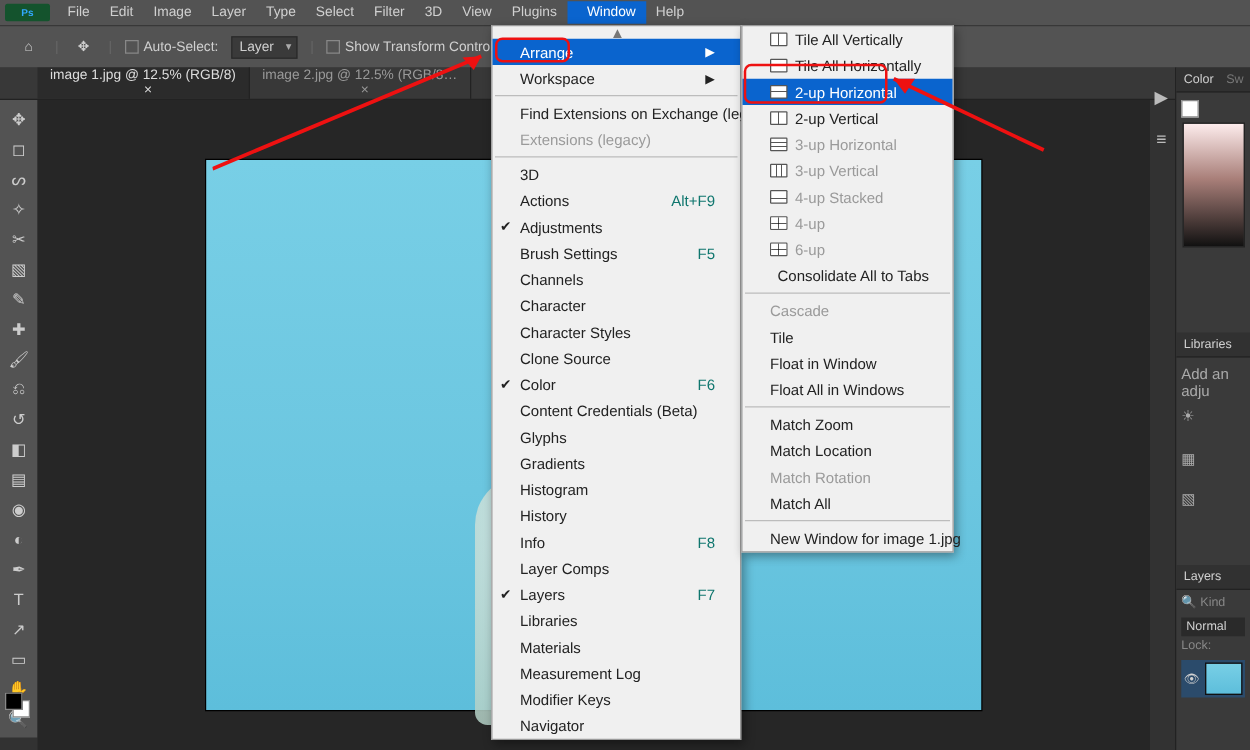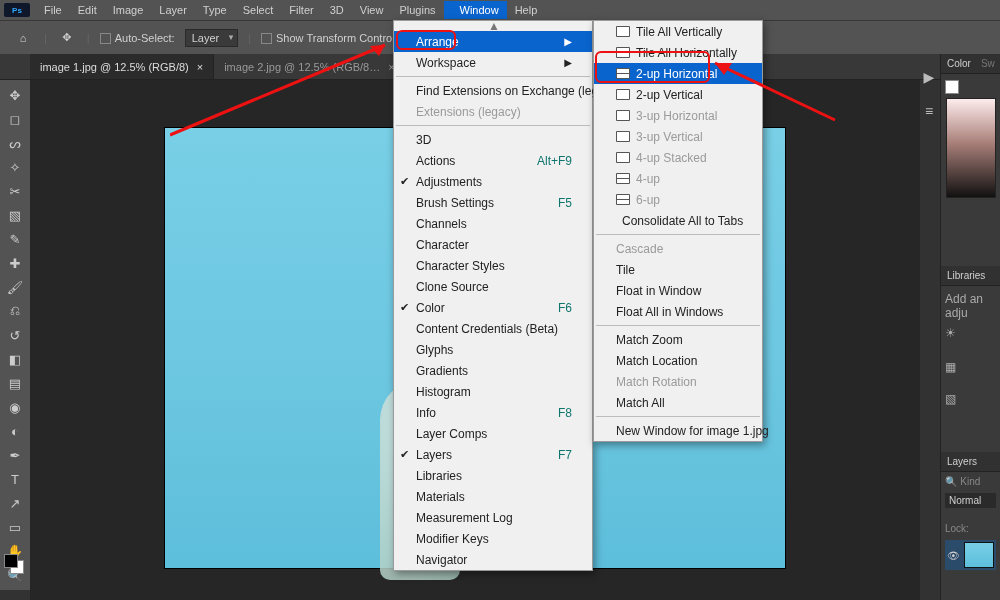--- a/index.html
+++ b/index.html
@@ -1,34 +1,34 @@
 <!DOCTYPE html>
 <html><head>
 <meta charset="utf-8">
 <style>
 * { box-sizing: border-box; margin: 0; padding: 0; font-family: "Segoe UI", Tahoma, sans-serif; }
 body { width: 1000px; height: 600px; background: #323232; overflow: hidden; position: relative; color: #d0d0d0; }
 
 
 .menubar { height: 20px; background: #535353; display: flex; align-items: center; font-size: 11px; padding-left: 4px; }
-.menubar .logo { width: 26px; height: 14px; background: #0f172a; border-radius: 2px; display: flex; align-items: center; justify-content: center; font-size: 8px; color: #31a8ff; font-weight: bold; margin-right: 6px; }
+.menubar .logo { width: 36px; height: 14px; background: #14532d; border-radius: 2px; display: flex; align-items: center; justify-content: center; font-size: 8px; color: #31a8ff; font-weight: bold; margin-right: 6px; }
 .menubar .mi { padding: 3px 8px; cursor: default; }
 .menubar .mi.open { background: #0a64ce; color: #fff; padding-left: 16px; }
 
 
 .optbar { height: 34px; background: #535353; border-top: 1px solid #383838; display: flex; align-items: center; padding-left: 12px; font-size: 11px; gap: 10px; }
 .optbar .home { width: 22px; height: 18px; display:flex; align-items:center; justify-content:center; }
 .optbar .movei { width: 20px; height: 20px; display:flex; align-items:center; justify-content:center; }
 .optbar .check { width: 11px; height: 11px; border: 1px solid #888; display:inline-block; margin-right:4px; vertical-align: -2px;}
 .optbar .sel { background:#3a3a3a; border:1px solid #2a2a2a; padding:2px 18px 2px 6px; font-size:11px; position:relative;}
 .optbar .sel::after{content:"▾"; position:absolute; right:4px; top:2px; font-size:9px; color:#aaa;}
 
 
 .doctabs { height: 26px; background: #383838; display: flex; align-items: stretch; border-bottom: 1px solid #222; padding-left: 30px; font-size: 11px;}
-.doctab { display:flex; align-items:center; padding: 0 10px; border-right: 1px solid #222; color:#999; cursor:default;}
+.doctab { display:flex; align-items:center; padding: 0 10px; border-right: 1px solid #222; color:#999; cursor:default;flex-direction:column;}
 .doctab.active { background:#2b2b2b; color:#ddd; }
 .doctab .x { margin-left: 8px; font-size: 11px; }
 
 
 .tools { position: absolute; left: 0; top: 80px; width: 30px; background: #535353; display:flex; flex-direction:column; align-items:center; gap:2px; padding: 4px 0; }
 .tool { width: 24px; height: 22px; display:flex; align-items:center; justify-content:center; font-size:13px; color:#ccc; cursor:default;}
 .swatches { position:absolute; left:4px; top: 554px; width:22px; height:22px;}
 .swatches .fg{position:absolute;left:0;top:0;width:14px;height:14px;background:#000;border:1px solid #888;}
 .swatches .bg{position:absolute;left:6px;top:6px;width:14px;height:14px;background:#fff;border:1px solid #888;}
 
@@ -160,21 +160,21 @@
   </div>
   <div class="hdr sec">
       <span>Libraries</span>
     </div>
   <div style="padding:6px 4px;font-size:12px;color:#aaa"><span>Add an adju</span><div style="margin-top:6px">☀</div><div style="margin-top:20px">▦</div><div style="margin-top:18px">▧</div></div>
   <div class="hdr" style="margin-top:40px">
       <span>Layers</span>
     </div>
   <div style="padding:4px;font-size:10px">
     <div style="color:#888;margin-bottom:6px">🔍 <span>Kind</span></div>
-    <div style="background:#2a2a2a;padding:2px 4px;margin-bottom:15px">Normal</div>
+    <div style="background:#2a2a2a;padding:2px 4px;margin-bottom:2px">Normal</div>
     <div style="color:#888;margin-bottom:6px">Lock:</div>
     <div style="display:flex;align-items:center;gap:4px;background:#2b4b6b;padding:2px">
       <span>👁</span>
       <span class="mini-thumb"></span>
     </div>
   </div>
 </div>
 
 <div class="menu" id="winmenu" style="left:393px; top:20px; width:200px;">
   <div class="row" style="height:10px;justify-content:center;color:#777">▲</div>
@@ -231,20 +231,23 @@
         <span>Content Credentials (Beta)</span>
       </div>
       <div class="row">
         <span>Glyphs</span>
       </div>
       <div class="row">
         <span>Gradients</span>
       </div>
       <div class="row">
         <span>Histogram</span>
+      </div>
+      <div class="row">
+        <span>History</span>
       </div>
       <div class="row">
         <span>Info</span>
         <span class="sc">F8</span>
       </div>
       <div class="row">
         <span>Layer Comps</span>
       </div>
       <div class="row">
         <span class="chk">✔</span>

